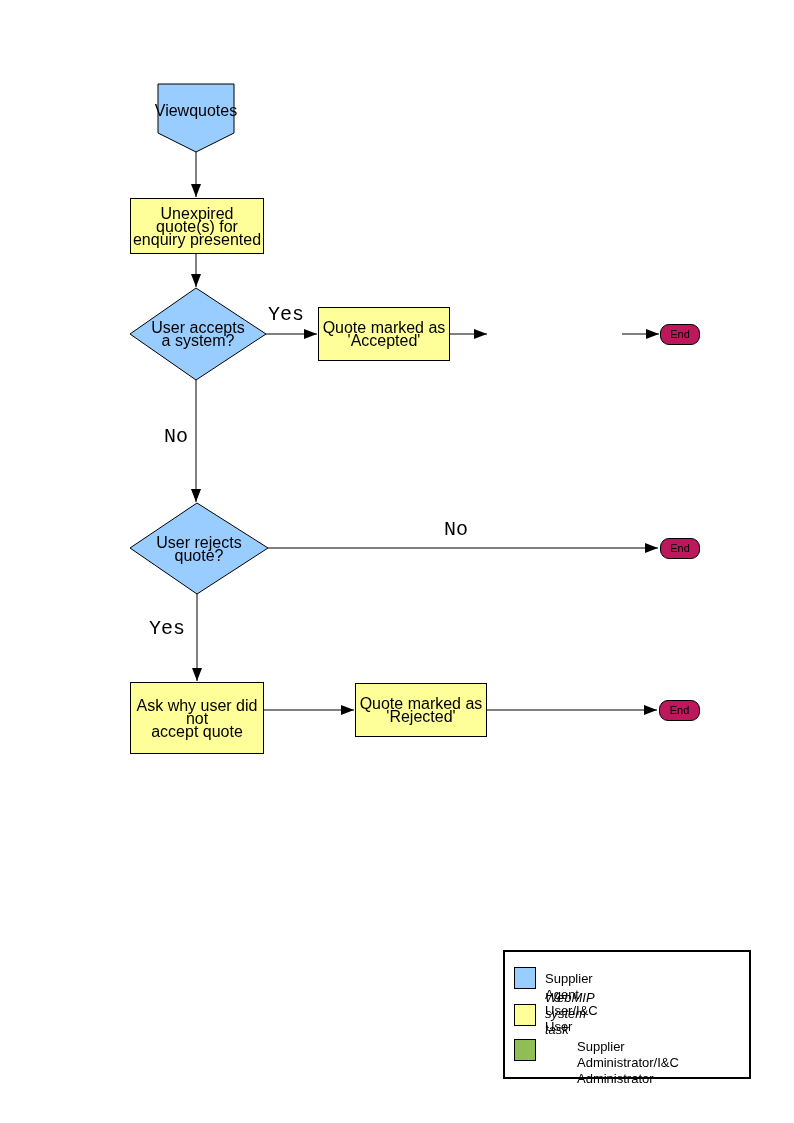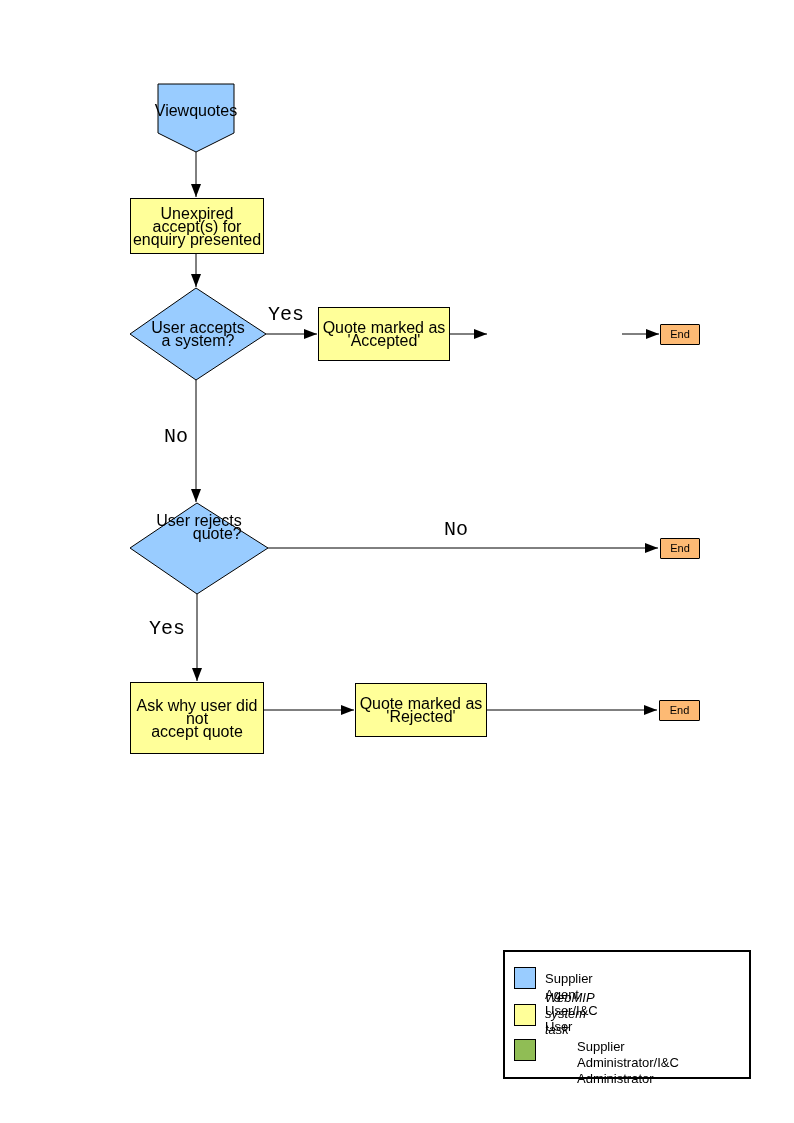--- a/index.html
+++ b/index.html
@@ -9,21 +9,21 @@
   }
   .layer{position:absolute;left:0;top:0;}
   .node{
     position:absolute;display:flex;align-items:center;justify-content:center;
     text-align:center;font-size:16px;line-height:13px;white-space:pre-line;
     box-sizing:border-box;
   }
   .task{background:#FFFF99;border:1px solid #000;}
   .shape-label{background:transparent;border:none;}
   .end{
-    background:#fdba74;border:1px solid #000;border-radius:1px;
+    background:#be185d;border:1px solid #000;border-radius:9px;
     font-size:11px;line-height:11px;
   }
   .edge-label{
     position:absolute;font-size:20px;line-height:26px;white-space:nowrap;font-family:Liberation Mono, monospace;
   }
   .legend{
     position:absolute;left:503px;top:950px;width:248px;height:129px;
     border:2px solid #000;background:#fff;box-sizing:border-box;
   }
   .legend-item{position:absolute;left:0;top:0;}
@@ -57,33 +57,33 @@
     <line x1="622" y1="334" x2="659" y2="334" marker-end="url(#arrowhead)"></line>
     <line x1="196" y1="380" x2="196" y2="502" marker-end="url(#arrowhead)"></line>
     <line x1="268" y1="548" x2="658" y2="548" marker-end="url(#arrowhead)"></line>
     <line x1="197" y1="594" x2="197" y2="681" marker-end="url(#arrowhead)"></line>
     <line x1="263" y1="710" x2="354" y2="710" marker-end="url(#arrowhead)"></line>
     <line x1="487" y1="710" x2="657" y2="710" marker-end="url(#arrowhead)"></line>
   </svg>
 
   <div class="node shape-label" style="left:158px;top:84px;width:76px;height:52px;">Viewquotes</div>
 
-  <div class="node task" style="left:130px;top:198px;width:134px;height:56px;">Unexpired accept(s) for
+  <div class="node task" style="left:130px;top:198px;width:134px;height:56px;">Unexpired quote(s) for
 enquiry presented</div>
 
   <div class="node shape-label" style="left:130px;top:288px;width:136px;height:92px;">User accepts
 a system?</div>
 
   <div class="node task" style="left:318px;top:307px;width:132px;height:54px;">Quote marked as
 'Accepted'</div>
 
 
   <div class="node end" style="left:660px;top:324px;width:40px;height:21px;">End</div>
 
-  <div class="node shape-label" style="left:130px;top:481px;width:138px;height:91px;text-align:right;">User rejects
+  <div class="node shape-label" style="left:130px;top:503px;width:138px;height:91px;">User rejects
 quote?</div>
 
   <div class="node end" style="left:660px;top:538px;width:40px;height:21px;">End</div>
 
   <div class="node task" style="left:130px;top:682px;width:134px;height:72px;">Ask why user did not
 accept quote</div>
 
   <div class="node task" style="left:355px;top:683px;width:132px;height:54px;">Quote marked as
 'Rejected'</div>
 

